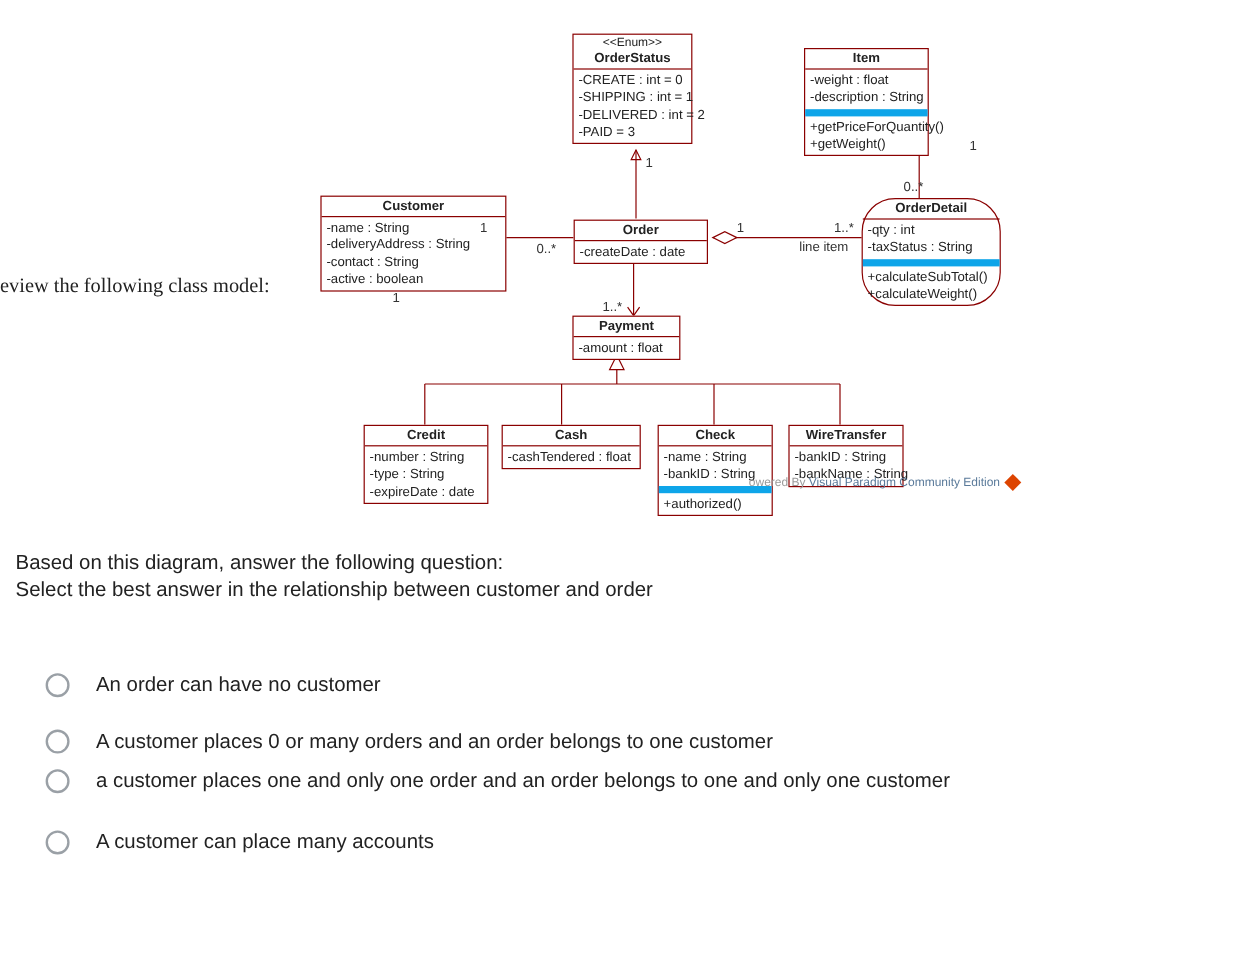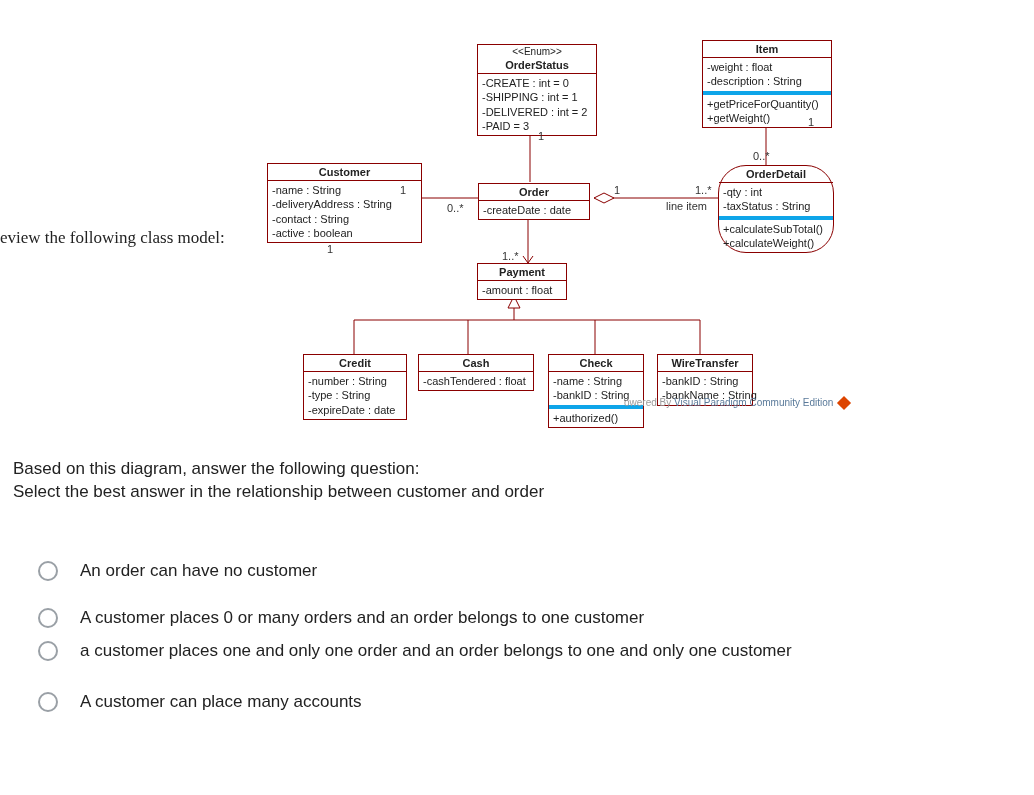--- a/index.html
+++ b/index.html
@@ -25,21 +25,21 @@
     background: #fff;
   }
   .uml .title {
     text-align: center;
     font-weight: bold;
     padding: 2px 4px;
     border-bottom: 1px solid #8a0000;
     white-space: nowrap;
   }
   .uml .section {
-    border-bottom: 4px solid #0ea5e9;
+    border-bottom: 6px solid #0ea5e9;
     padding: 2px 4px;
   }
   .uml .section:last-child { border-bottom: none; }
   .uml .row { white-space: nowrap; line-height: 1.3; }
   .stereo { text-align: center; font-size: 10px; padding-top: 1px; }
   
   .label {
     position: absolute;
     font-size: 11px;
     color: #333;
@@ -118,32 +118,32 @@
 
     <line x1="514" y1="296" x2="514" y2="320" stroke="#8a0000" stroke-width="1"></line>
     <polygon points="514,296 508,308 520,308" fill="#fff" stroke="#8a0000"></polygon>
     <line x1="354" y1="320" x2="700" y2="320" stroke="#8a0000" stroke-width="1"></line>
     <line x1="354" y1="320" x2="354" y2="354" stroke="#8a0000" stroke-width="1"></line>
     <line x1="468" y1="320" x2="468" y2="354" stroke="#8a0000" stroke-width="1"></line>
     <line x1="595" y1="320" x2="595" y2="354" stroke="#8a0000" stroke-width="1"></line>
     <line x1="700" y1="320" x2="700" y2="354" stroke="#8a0000" stroke-width="1"></line>
   </svg>
 
-  <div class="uml" style="left:477px; top:44px; width:120px;">
+  <div class="uml" style="left:477px; top:28px; width:100px;">
     <div class="stereo">&lt;&lt;Enum&gt;&gt;</div>
     <div class="title">OrderStatus</div>
     <div class="section">
       <div class="row">-CREATE : int = 0</div>
       <div class="row">-SHIPPING : int = 1</div>
       <div class="row">-DELIVERED : int = 2</div>
       <div class="row">-PAID = 3</div>
     </div>
   </div>
 
-  <div class="uml" style="left:702px; top:40px; width:130px;">
+  <div class="uml" style="left:670px; top:40px; width:104px;">
     <div class="title">Item</div>
     <div class="section">
       <div class="row">-weight : float</div>
       <div class="row">-description : String</div>
     </div>
     <div class="section">
       <div class="row">+getPriceForQuantity()</div>
       <div class="row">+getWeight()</div>
     </div>
   </div>

